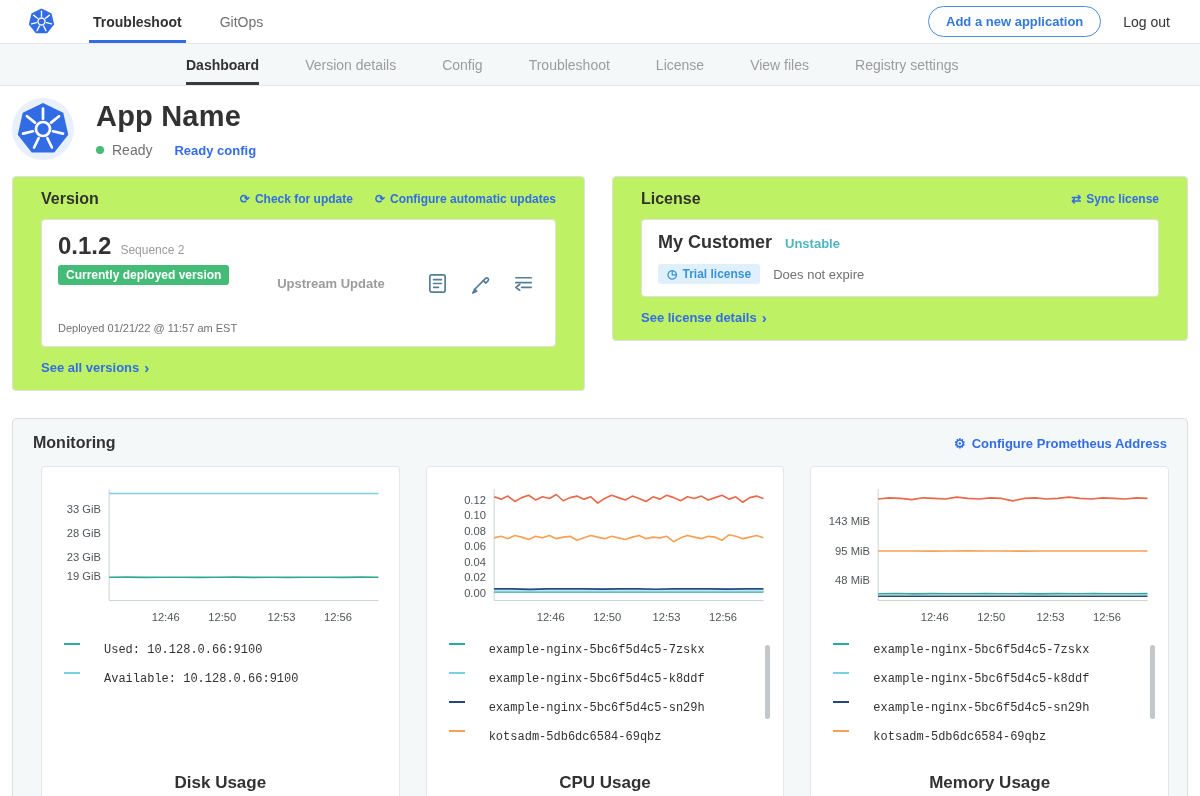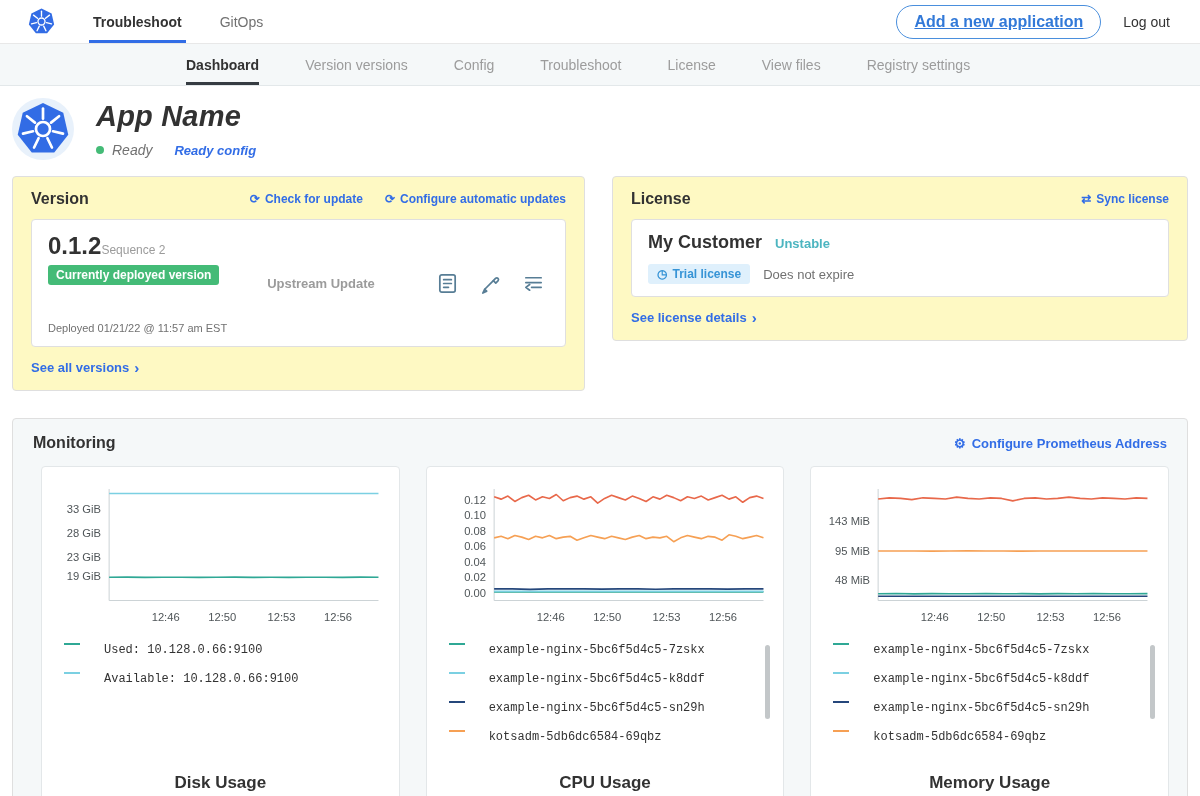--- a/index.html
+++ b/index.html
@@ -8,55 +8,55 @@
   .page { width:1200px; height:796px; background:#fff; overflow:hidden; position:relative; }
 
   
   .topnav { height:44px; display:flex; align-items:center; padding:0 30px 0 28px; border-bottom:1px solid #e8e8e8; background:#fff; }
   .k8s-logo { width:27px; height:27px; display:block; }
   .topnav-left { display:flex; align-items:center; height:100%; }
   .topnav-tab { position:relative; height:100%; display:flex; align-items:center; margin-left:38px; font-size:14px; color:#717171; cursor:pointer; }
   .topnav-tab.active { color:#323232; font-weight:bold; }
   .topnav-tab.active::after { content:""; position:absolute; left:-4px; right:-4px; bottom:0; height:3px; background:#326de6; }
   .topnav-right { margin-left:auto; display:flex; align-items:center; gap:22px; }
-  .add-app-btn { border:1px solid #4a8fdd; color:#3279d8; background:#fff; border-radius:17px; padding:7px 17px; font-size:16px; font-weight:bold; font-family:inherit; cursor:pointer;text-decoration:underline; }
+  .add-app-btn { border:1px solid #4a8fdd; color:#3279d8; background:#fff; border-radius:17px; padding:7px 17px; font-size:13px; font-weight:bold; font-family:inherit; cursor:pointer; }
   .logout { font-size:14px; color:#323232; cursor:pointer; }
 
   
   .subnav { height:42px; background:#f5f8f9; border-bottom:1px solid #e3e8ea; display:flex; align-items:center; padding-left:186px; }
   .subnav-tab { height:100%; display:flex; align-items:center; margin-right:46px; font-size:14px; color:#9c9c9c; cursor:pointer; position:relative; }
   .subnav-tab.active { color:#323232; font-weight:bold; }
   .subnav-tab.active::after { content:""; position:absolute; left:0; right:0; bottom:0; height:3px; background:#363c42; }
 
   
-  .app-header { display:flex; align-items:flex-start; padding:12px 0 10px 12px;font-style:italic; }
+  .app-header { display:flex; align-items:flex-start; padding:12px 0 10px 12px; }
   .app-logo-halo { width:62px; height:62px; border-radius:50%; background:#e8f1fb; display:flex; align-items:center; justify-content:center; }
   .app-logo-halo svg { width:54px; height:54px; }
   .app-header-text { margin-left:22px; padding-top:2px; }
   .app-title { font-size:29px; font-weight:bold; color:#323232; letter-spacing:.2px; }
   .app-status-row { display:flex; align-items:center; margin-top:9px; gap:8px; }
   .status-dot { width:8px; height:8px; border-radius:50%; background:#44bb77; display:inline-block; }
   .status-text { font-size:14px; color:#717171; }
   .pipe { color:#d3d3d3; font-size:13px; margin:0 3px; }
   .link { color:#326de6; font-weight:bold; cursor:pointer; text-decoration:none; }
   .edit-config { font-size:13px; }
 
   
   .cards-row { display:flex; align-items:flex-start; gap:27px; padding:6px 12px 0; }
-  .card { border:1px solid #dfdfdf; border-radius:4px; background:#fef9c3; padding:13px 18px 14px; }
+  .card { border:1px solid #dfdfdf; border-radius:4px; background:#bef264; padding:13px 28px 14px; }
   .version-card { flex:0 0 573px; }
   .license-card { flex:1; }
   .card-head { display:flex; align-items:center; margin-bottom:11px; }
   .card-title { font-size:16px; font-weight:bold; color:#323232; }
   .card-head-links { margin-left:auto; display:flex; align-items:center; gap:22px; }
   .head-link { font-size:12px; display:flex; align-items:center; gap:5px; }
   .glyph { font-weight:bold; }
   .inner-box { background:#fff; border:1px solid #dfdfdf; border-radius:4px; padding:12px 16px; }
   .version-main { display:flex; align-items:center; }
-  .ver-line { display:flex; align-items:baseline; }
+  .ver-line { display:flex; align-items:baseline; gap:9px; }
   .ver-number { font-size:24px; font-weight:bold; color:#323232; }
   .ver-seq { font-size:12px; color:#9b9b9b; }
   .deployed-badge { display:inline-block; background:#44bb77; color:#fff; font-size:12px; font-weight:bold; padding:3px 8px; border-radius:3px; margin:5px 0 6px; }
   .deployed-at { font-size:11px; color:#717171;margin-top:31px; }
   .upstream { font-size:13px; font-weight:bold; color:#9b9b9b; margin-left:40px; }
   .ver-icons { margin-left:auto; display:flex; align-items:center; gap:20px; padding-right:4px; }
   .ver-icons svg { width:23px; height:23px; display:block; cursor:pointer; }
   .see-link { display:inline-flex; align-items:center; gap:5px; font-size:13px; margin-top:12px; }
   .chev { font-size:15px; font-weight:bold; }
 
@@ -107,21 +107,21 @@
       <span class="topnav-tab">GitOps</span>
     </div>
     <div class="topnav-right">
       <button class="add-app-btn">Add a new application</button>
       <span class="logout">Log out</span>
     </div>
   </header>
 
   <nav class="subnav">
       <span class="subnav-tab active">Dashboard</span>
-      <span class="subnav-tab">Version versions</span>
+      <span class="subnav-tab">Version details</span>
       <span class="subnav-tab">Config</span>
       <span class="subnav-tab">Troubleshoot</span>
       <span class="subnav-tab">License</span>
       <span class="subnav-tab">View files</span>
       <span class="subnav-tab">Registry settings</span>
     </nav>
 
   <section class="app-header">
     <div class="app-logo-halo">
       <svg viewBox="0 0 100 100">

